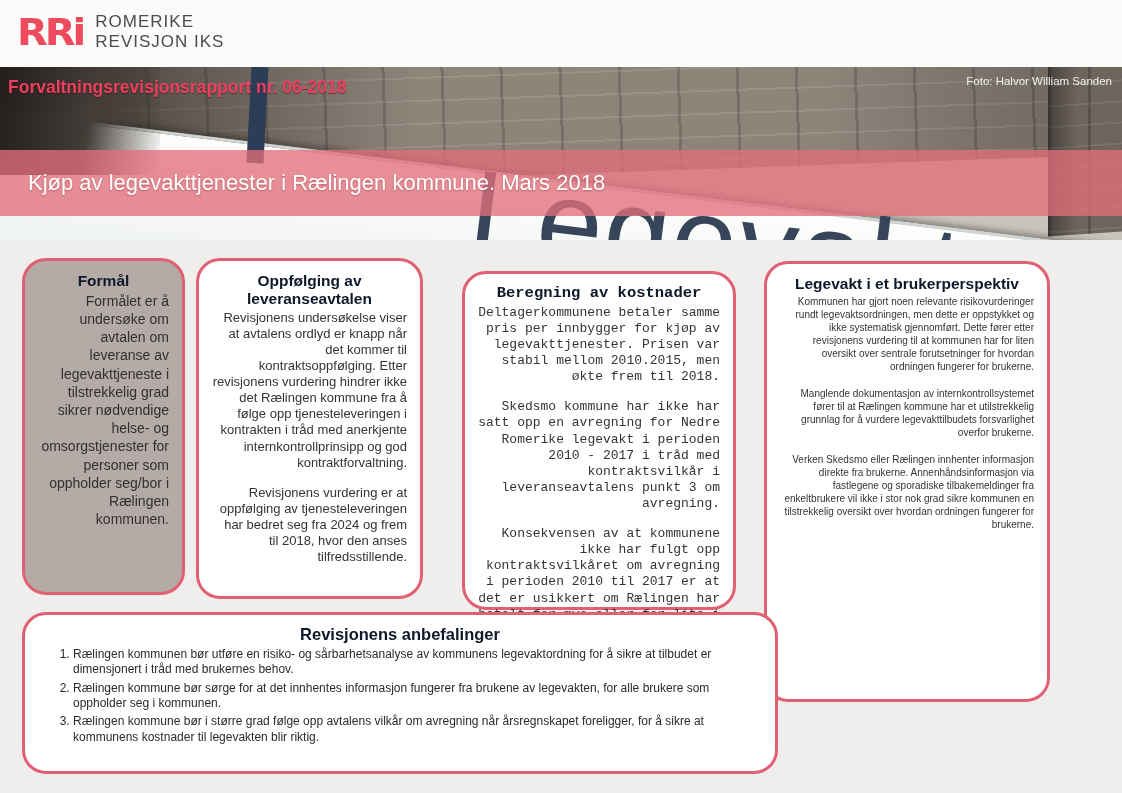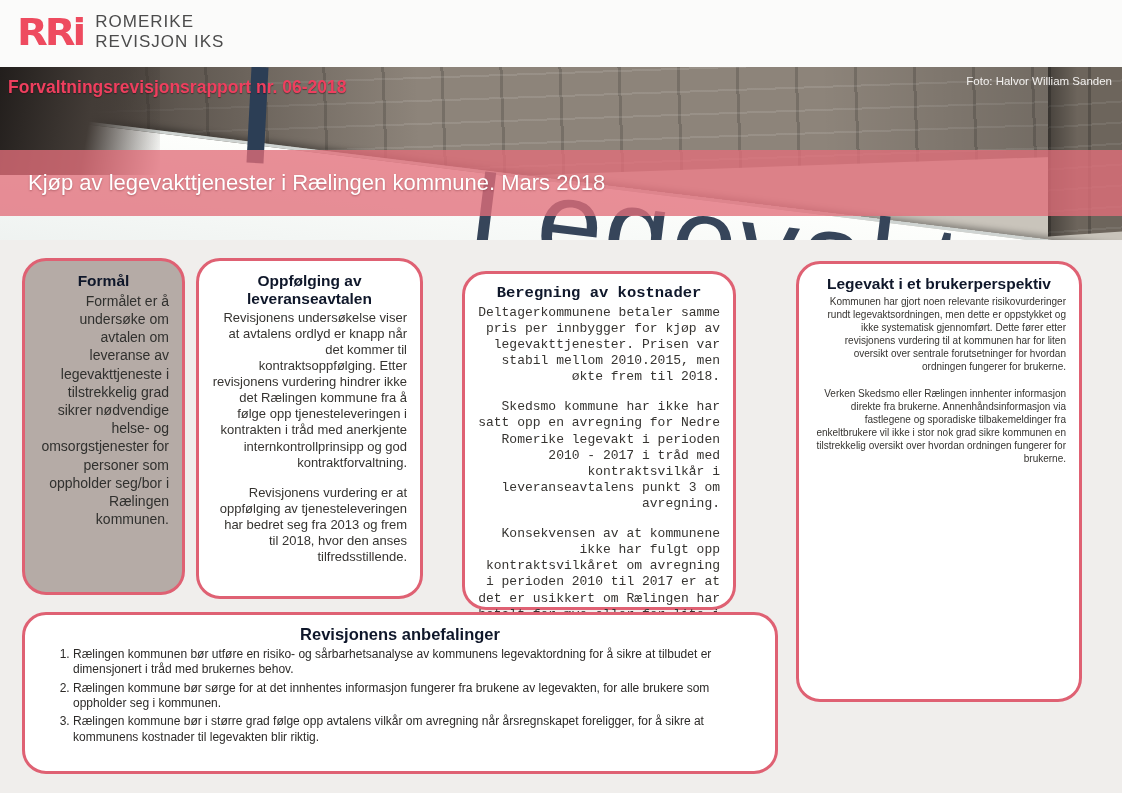--- a/index.html
+++ b/index.html
@@ -57,21 +57,21 @@
 
   .box-formal { left:22px; top:18px; width:163px; height:337px; background:#b5aba6; }
   .box-formal p { font-size:14px; line-height:1.3; color:#30302e; }
 
   .box-oppfolging { left:196px; top:18px; width:227px; height:341px; }
   .box-oppfolging p { font-size:13px; }
 
   .box-beregning { left:462px; top:31px; width:274px; height:339px;font-family:Liberation Mono, monospace; }
   .box-beregning p { font-size:13px; }
 
-  .box-bruker { left:796px; top:21px; width:286px; height:441px; }
+  .box-bruker { left:764px; top:21px; width:286px; height:441px; }
   .box-bruker p { font-size:10px; line-height:1.3; }
 
   .box-anbefalinger { left:22px; top:372px; width:756px; height:162px; padding:10px 18px; }
   .box-anbefalinger h2 { font-size:16.5px; margin-bottom:3px; }
   .box-anbefalinger ol { list-style:decimal; padding-left:30px; }
   .box-anbefalinger li { font-size:12px; color:#2c2a28; line-height:1.28; margin-bottom:3px; }
 </style>
 </head>
 <body>
 
@@ -107,33 +107,34 @@
   <main class="content">
 
     <section class="box box-formal">
       <h2>Formål</h2>
       <p>Formålet er å undersøke om avtalen om leveranse av legevakttjeneste i tilstrekkelig grad sikrer nødvendige helse- og omsorgstjenester for personer som oppholder seg/bor i Rælingen kommunen.</p>
     </section>
 
     <section class="box box-oppfolging">
       <h2>Oppfølging av leveranseavtalen</h2>
       <p>Revisjonens undersøkelse viser at avtalens ordlyd er knapp når det kommer til kontraktsoppfølging. Etter revisjonens vurdering hindrer ikke det Rælingen kommune fra å følge opp tjenesteleveringen i kontrakten i tråd med anerkjente internkontrollprinsipp og god kontraktforvaltning.</p>
-      <p>Revisjonens vurdering er at oppfølging av tjenesteleveringen har bedret seg fra 2013 og frem til 2018, hvor den anses tilfredsstillende.</p>
+      <p>Revisjonens vurdering er at oppfølging av tjenesteleveringen har bedret seg fra 2024 og frem til 2018, hvor den anses tilfredsstillende.</p>
     </section>
 
     <section class="box box-beregning">
       <h2>Beregning av kostnader</h2>
       <p>Deltagerkommunene betaler samme pris per innbygger for kjøp av legevakttjenester. Prisen var stabil mellom 2010.2015, men økte frem til 2018.</p>
       <p>Skedsmo kommune har ikke har satt opp en avregning for Nedre Romerike legevakt i perioden 2010 - 2017 i tråd med kontraktsvilkår i leveranseavtalens punkt 3 om avregning.</p>
       <p>Konsekvensen av at kommunene ikke har fulgt opp kontraktsvilkåret om avregning i perioden 2010 til 2017 er at det er usikkert om Rælingen har betalt for mye eller for lite i forhold til antall innbyggere. Undersøkelsen tyder likevel på at Rælingen kommune hadde en forholdsvis rimelig legevakt fram til 2016.</p>
     </section>
 
     <section class="box box-bruker">
       <h2>Legevakt i et brukerperspektiv</h2>
       <p>Kommunen har gjort noen relevante risikovurderinger rundt legevaktsordningen, men dette er oppstykket og ikke systematisk gjennomført. Dette fører etter revisjonens vurdering til at kommunen har for liten oversikt over sentrale forutsetninger for hvordan ordningen fungerer for brukerne.</p>
+      <p>Manglende dokumentasjon av internkontrollsystemet fører til at Rælingen kommune har et utilstrekkelig grunnlag for å vurdere legevakttilbudets forsvarlighet overfor brukerne.</p>
       <p>Verken Skedsmo eller Rælingen innhenter informasjon direkte fra brukerne. Annenhåndsinformasjon via fastlegene og sporadiske tilbakemeldinger fra enkeltbrukere vil ikke i stor nok grad sikre kommunen en tilstrekkelig oversikt over hvordan ordningen fungerer for brukerne.</p>
     </section>
 
     <section class="box box-anbefalinger">
       <h2>Revisjonens anbefalinger</h2>
       <ol>
         <li>Rælingen kommunen bør utføre en risiko- og sårbarhetsanalyse av kommunens legevaktordning for å sikre at tilbudet er dimensjonert i tråd med brukernes behov.</li>
         <li>Rælingen kommune bør sørge for at det innhentes informasjon fungerer fra brukene av legevakten, for alle brukere som oppholder seg i kommunen.</li>
         <li>Rælingen kommune bør i større grad følge opp avtalens vilkår om avregning når årsregnskapet foreligger, for å sikre at kommunens kostnader til legevakten blir riktig.</li>
       </ol>

